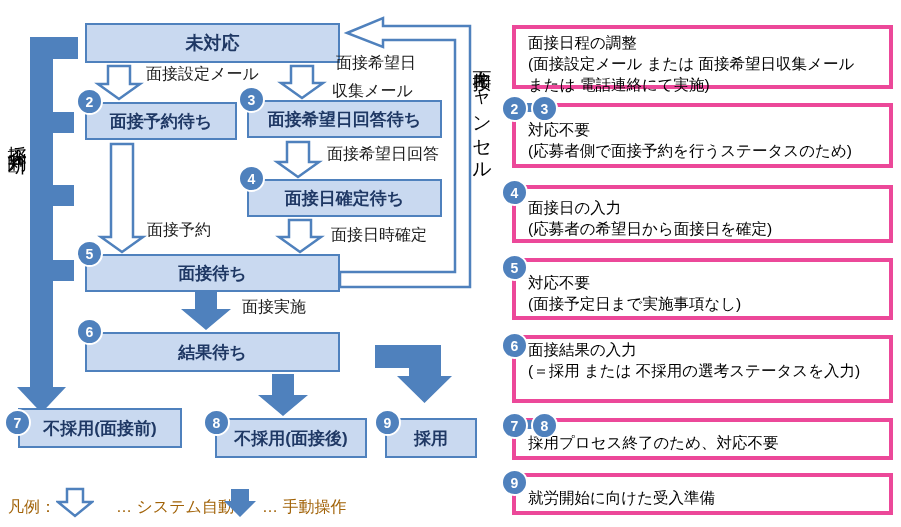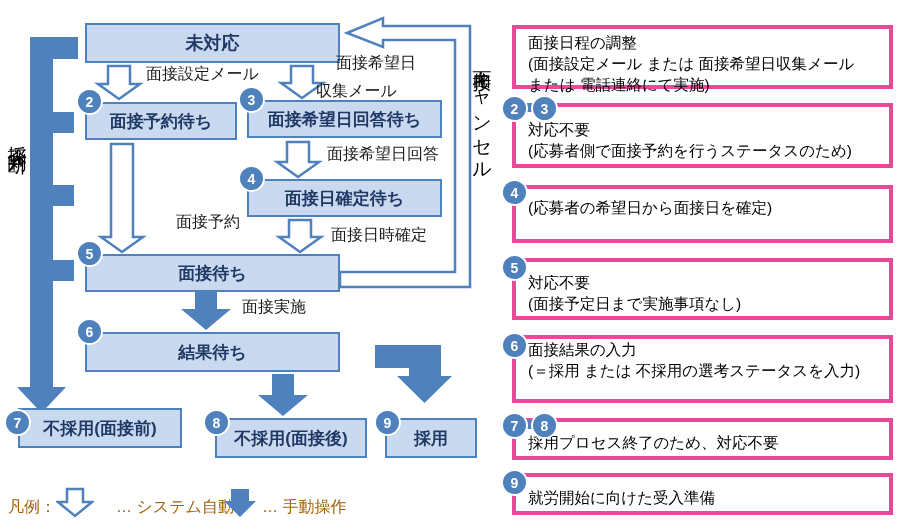--- a/index.html
+++ b/index.html
@@ -103,39 +103,40 @@
   <div class="numc" style="left:238px;top:86px;">3</div>
   <div class="numc" style="left:238px;top:165px;">4</div>
   <div class="numc" style="left:76px;top:240px;">5</div>
   <div class="numc" style="left:76px;top:318px;">6</div>
   <div class="numc" style="left:4px;top:409px;">7</div>
   <div class="numc" style="left:203px;top:409px;">8</div>
   <div class="numc" style="left:374px;top:409px;">9</div>
 
   <div class="elabel" style="left:146px;top:64px;">面接設定メール</div>
   <div class="elabel" style="left:336px;top:53px;">面接希望日</div>
-  <div class="elabel" style="left:316px;top:81px;text-align:right;">収集メール</div>
+  <div class="elabel" style="left:332px;top:81px;text-align:right;">収集メール</div>
   <div class="elabel" style="left:327px;top:144px;">面接希望日回答</div>
-  <div class="elabel" style="left:147px;top:212px;margin-left:29px;">面接予約</div>
+  <div class="elabel" style="left:147px;top:220px;">面接予約</div>
   <div class="elabel" style="left:331px;top:225px;">面接日時確定</div>
   <div class="elabel" style="left:242px;top:297px;">面接実施</div>
 
   <div class="vlabel" style="left:4px;top:131px;">採否判断</div>
   <div class="vlabel" style="left:469px;top:56px;letter-spacing:1px;">面接キャンセル</div>
 
   <div class="nbox" style="left:512px;top:25px;width:381px;height:64px;">
     <div>面接日程の調整</div>
     <div>(面接設定メール または 面接希望日収集メール</div>
     <div>または 電話連絡にて実施)</div>
   </div>
   <div class="nbox" style="left:512px;top:103px;width:381px;height:65px;padding-top:12px;">
     <div>対応不要</div>
     <div>(応募者側で面接予約を行うステータスのため)</div>
   </div>
   <div class="nbox" style="left:512px;top:185px;width:381px;height:58px;padding-top:8px;">
+    <div>面接日の入力</div>
     <div>(応募者の希望日から面接日を確定)</div>
   </div>
   <div class="nbox" style="left:512px;top:258px;width:381px;height:62px;padding-top:10px;">
     <div>対応不要</div>
     <div>(面接予定日まで実施事項なし)</div>
   </div>
   <div class="nbox" style="left:512px;top:335px;width:381px;height:68px;padding-top:0;">
     <div>面接結果の入力</div>
     <div>(＝採用 または 不採用の選考ステータスを入力)</div>
   </div>

